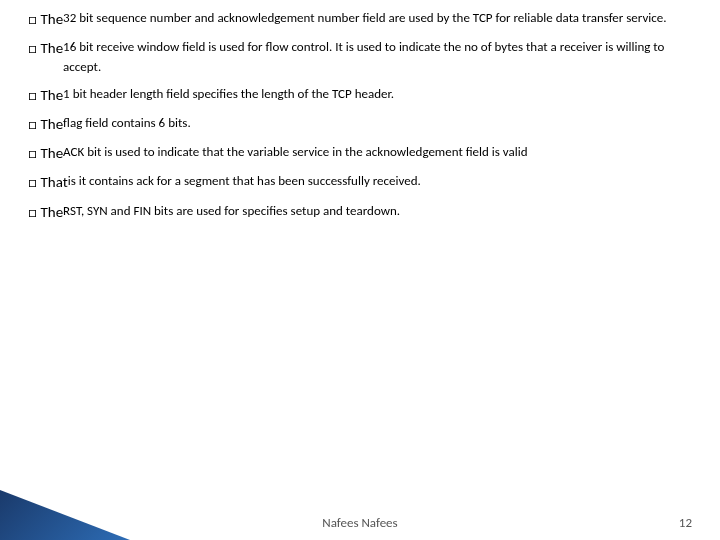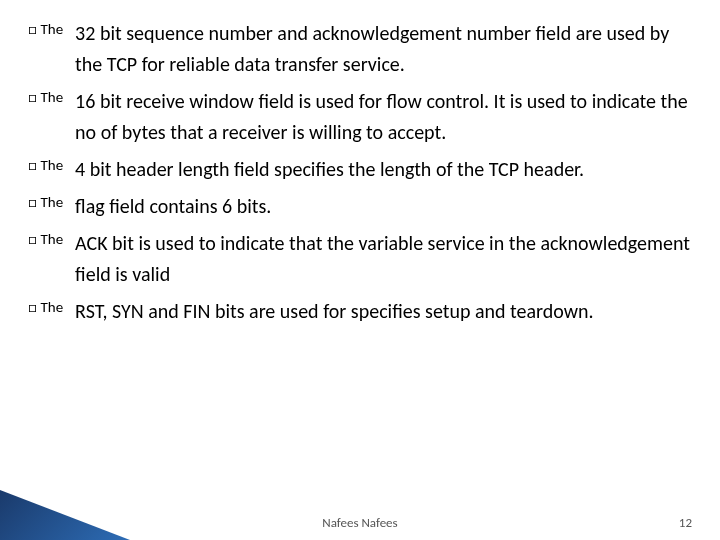--- a/index.html
+++ b/index.html
@@ -9,41 +9,40 @@
       height: 540px;
       background: #ffffff;
       font-family: 'Calibri', 'Segoe UI', Arial, sans-serif;
       font-size: 15px;
       color: #000000;
       overflow: hidden;
       position: relative;
     }
 
     .main-content {
-      padding: 18px 28px 10px 28px;
+      padding: 8px 28px 10px 28px;
       line-height: 1.55;
     }
 
     .bullet-item {
       display: flex;
       margin-bottom: 6px;
       align-items: flex-start;
     }
 
     .bullet-marker {
       min-width: 28px;
       font-size: 15px;
       padding-top: 0px;
     }
 
     .bullet-text {
       flex: 1;
-      font-size: 20px;
+      font-size: 13px;
       line-height: 1.55;
-      margin-left: 12px;
     }
 
     .bold {
       font-weight: normal;
     }
 
     .blue-shape {
       position: absolute;
       bottom: 0;
       left: 0;
@@ -98,38 +97,44 @@
   <div class="bullet-item">
     <span class="bullet-marker">□ The</span>
     <span class="bullet-text">
       16 bit receive window field is used for flow control. It is used to indicate the no of bytes that a receiver is willing to accept.
     </span>
   </div>
 
   <div class="bullet-item">
     <span class="bullet-marker">□ The</span>
     <span class="bullet-text">
-      4 bit header length field specifies the length of the TCP header.
+      1 bit header length field specifies the length of the TCP header.
     </span>
   </div>
 
   <div class="bullet-item">
     <span class="bullet-marker">□ The</span>
     <span class="bullet-text">
       <span class="bold">flag</span> field contains 6 bits.
     </span>
   </div>
 
   <div class="bullet-item">
     <span class="bullet-marker">□ The</span>
     <span class="bullet-text">
       ACK bit is used to indicate that the variable service in the acknowledgement field is valid
     </span>
   </div>
 
+  <div class="bullet-item">
+    <span class="bullet-marker" style="min-width:36px;">□ That</span>
+    <span class="bullet-text">
+      is it contains <span class="bold">ack</span> for a segment <span class="bold">that</span> has been successfully received.
+    </span>
+  </div>
 
   <div class="bullet-item">
     <span class="bullet-marker">□ The</span>
     <span class="bullet-text">
       RST, SYN and FIN bits are used for specifies setup and teardown.
     </span>
   </div>
 
 </div>
 

